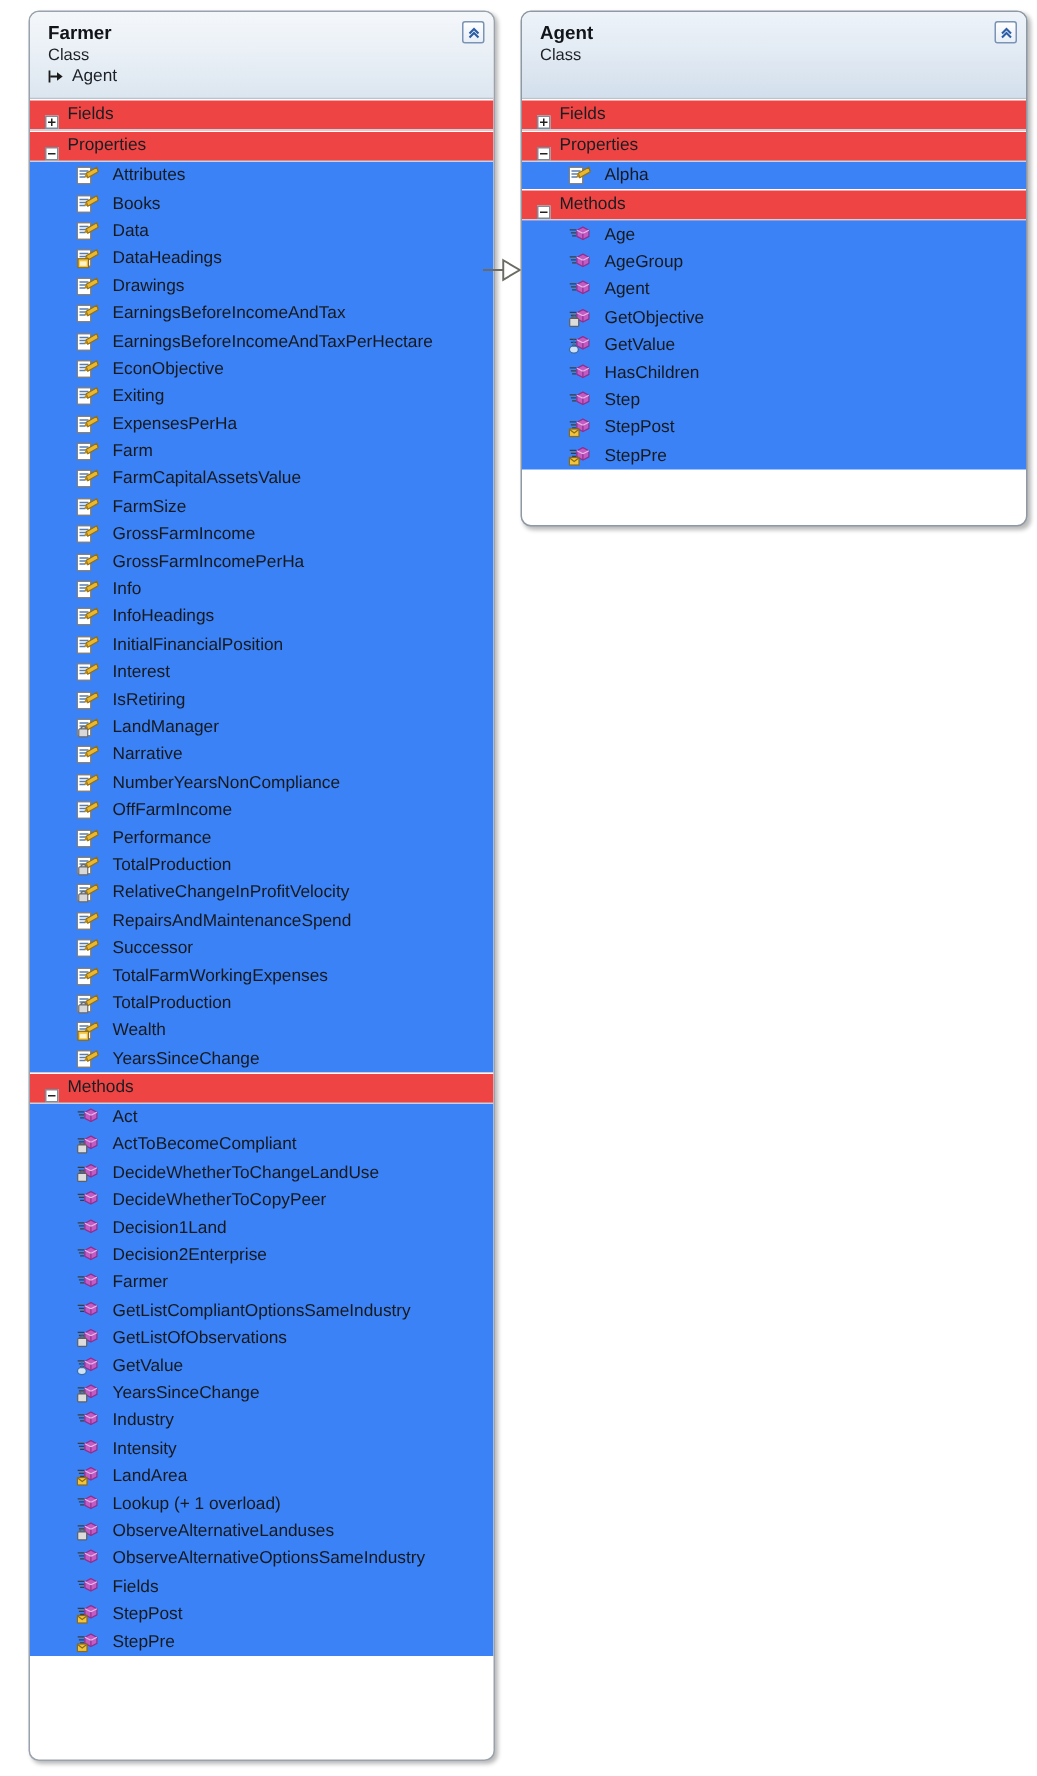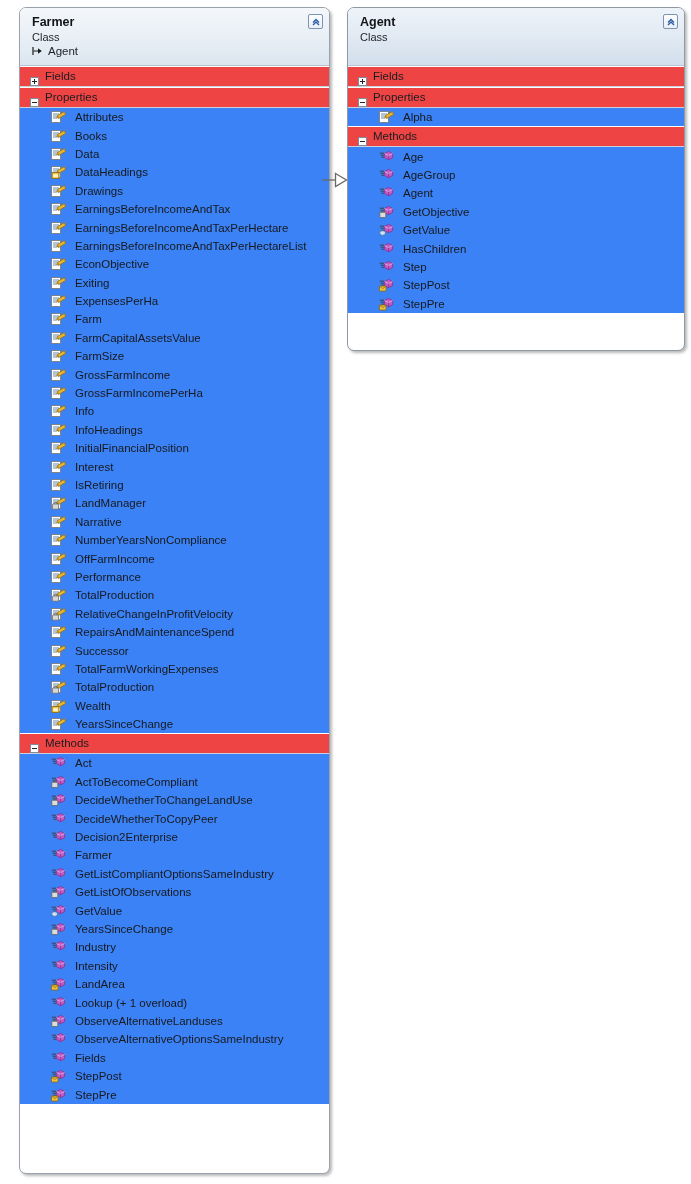--- a/index.html
+++ b/index.html
@@ -287,35 +287,20 @@
               <rect x="0.5" y="1.5" width="9" height="11" fill="#ffffff" stroke="#7d7d7d" stroke-width="0.9"></rect>
               <g stroke="#5a7ea8" stroke-width="0.9">
                 <path d="M2 4 h6"></path>
                 <path d="M2 6 h6"></path>
                 <path d="M2 8 h4"></path>
               </g>
               <path d="M6.5 5.5 L13.5 1.5 L14.5 4.5 L7.5 8.5 Z" fill="#e8b832" stroke="#946e10" stroke-width="0.8" stroke-linejoin="round"></path>
               <path d="M6.5 5.5 L7.5 8.5 L5.2 7.8 Z" fill="#b9860f"></path>
             </svg>
           </span>
-          <span class="m-label">EarningsBeforeIncomeAndTaxPerHectareList</span>
-        </div>
-        <div class="member">
-          <span class="icon">
-            <svg width="15" height="14" viewBox="0 0 15 14">
-              <rect x="0.5" y="1.5" width="9" height="11" fill="#ffffff" stroke="#7d7d7d" stroke-width="0.9"></rect>
-              <g stroke="#5a7ea8" stroke-width="0.9">
-                <path d="M2 4 h6"></path>
-                <path d="M2 6 h6"></path>
-                <path d="M2 8 h4"></path>
-              </g>
-              <path d="M6.5 5.5 L13.5 1.5 L14.5 4.5 L7.5 8.5 Z" fill="#e8b832" stroke="#946e10" stroke-width="0.8" stroke-linejoin="round"></path>
-              <path d="M6.5 5.5 L7.5 8.5 L5.2 7.8 Z" fill="#b9860f"></path>
-            </svg>
-          </span>
           <span class="m-label">EconObjective</span>
         </div>
         <div class="member">
           <span class="icon">
             <svg width="15" height="14" viewBox="0 0 15 14">
               <rect x="0.5" y="1.5" width="9" height="11" fill="#ffffff" stroke="#7d7d7d" stroke-width="0.9"></rect>
               <g stroke="#5a7ea8" stroke-width="0.9">
                 <path d="M2 4 h6"></path>
                 <path d="M2 6 h6"></path>
                 <path d="M2 8 h4"></path>
@@ -759,20 +744,35 @@
                 <path d="M0.8 3.2 h4.4"></path>
                 <path d="M1.6 5.2 h3.6"></path>
                 <path d="M2.4 7.2 h2.8"></path>
               </g>
               <path d="M9.6 1.4 L13.6 3.5 L13.6 7.6 L9.6 9.7 L5.6 7.6 L5.6 3.5 Z" fill="#c45bc4" stroke="#8d2f8d" stroke-width="0.8" stroke-linejoin="round"></path>
               <path d="M5.6 3.5 L9.6 5.6 L13.6 3.5" fill="none" stroke="#e3b7e3" stroke-width="0.8"></path>
               <path d="M9.6 5.6 L9.6 9.7" fill="none" stroke="#8d2f8d" stroke-width="0.8"></path>
             </svg>
           </span>
           <span class="m-label">DecideWhetherToCopyPeer</span>
+        </div>
+        <div class="member">
+          <span class="icon">
+            <svg width="15" height="14" viewBox="0 0 15 14">
+              <g stroke="#3c3c3c" stroke-width="0.9">
+                <path d="M0.8 3.2 h4.4"></path>
+                <path d="M1.6 5.2 h3.6"></path>
+                <path d="M2.4 7.2 h2.8"></path>
+              </g>
+              <path d="M9.6 1.4 L13.6 3.5 L13.6 7.6 L9.6 9.7 L5.6 7.6 L5.6 3.5 Z" fill="#c45bc4" stroke="#8d2f8d" stroke-width="0.8" stroke-linejoin="round"></path>
+              <path d="M5.6 3.5 L9.6 5.6 L13.6 3.5" fill="none" stroke="#e3b7e3" stroke-width="0.8"></path>
+              <path d="M9.6 5.6 L9.6 9.7" fill="none" stroke="#8d2f8d" stroke-width="0.8"></path>
+            </svg>
+          </span>
+          <span class="m-label">Decision1Land</span>
         </div>
         <div class="member">
           <span class="icon">
             <svg width="15" height="14" viewBox="0 0 15 14">
               <g stroke="#3c3c3c" stroke-width="0.9">
                 <path d="M0.8 3.2 h4.4"></path>
                 <path d="M1.6 5.2 h3.6"></path>
                 <path d="M2.4 7.2 h2.8"></path>
               </g>
               <path d="M9.6 1.4 L13.6 3.5 L13.6 7.6 L9.6 9.7 L5.6 7.6 L5.6 3.5 Z" fill="#c45bc4" stroke="#8d2f8d" stroke-width="0.8" stroke-linejoin="round"></path>

